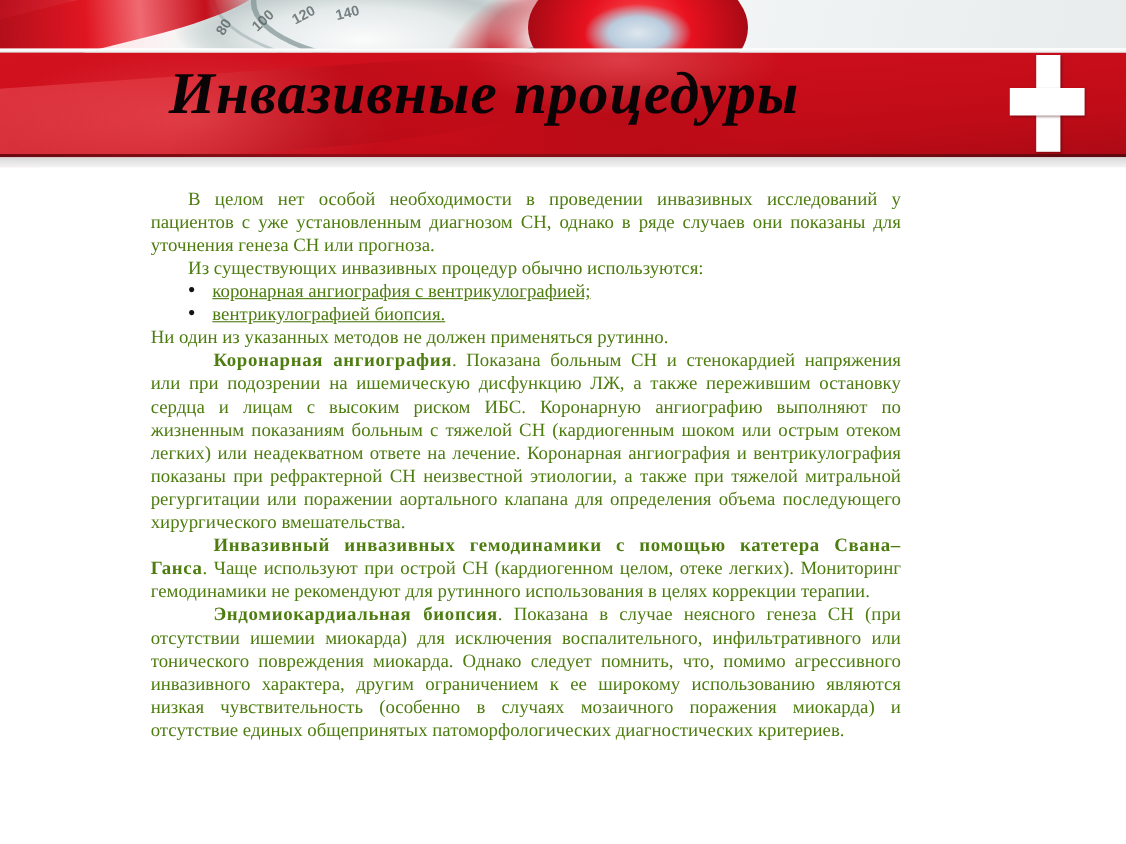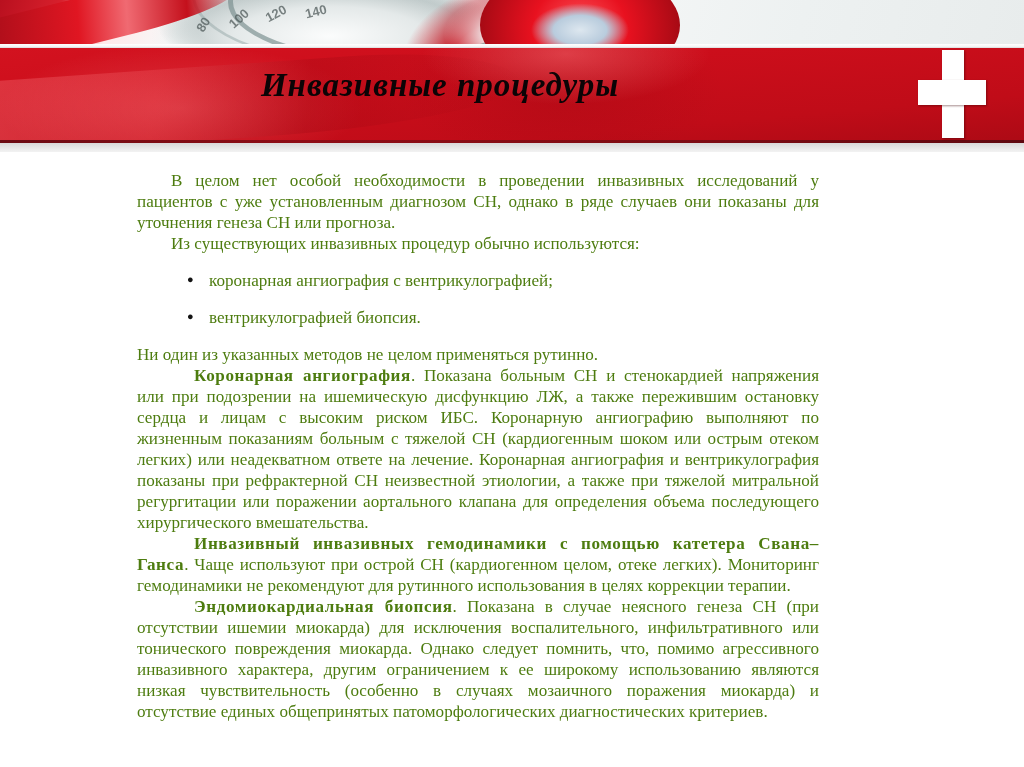--- a/index.html
+++ b/index.html
@@ -150,21 +150,21 @@
 
   .banner-title {
     position: absolute;
     left: 0;
     top: 54px;
     width: 880px;
     text-align: center;
     font-family: "Liberation Serif", "DejaVu Serif", serif;
     font-style: italic;
     font-weight: bold;
-    font-size: 33px;
+    font-size: 54px;
     line-height: 62px;
     color: #0b0406;
     letter-spacing: 1px;
     white-space: nowrap;
   }
 
   
   .content {
     position: absolute;
     left: 137px;
@@ -185,24 +185,25 @@
   .content b { font-weight: bold; }
   .content .spaced { font-weight: bold; letter-spacing: 0.6px; margin-left: 23px; }
 
   ul.bullets {
     margin: 0;
     padding: 0 0 0 56px;
     list-style: none;
   }
   ul.bullets li {
     position: relative;
-    margin: 16px;
+    margin: 0;
     padding: 0;
     text-indent: 0;
     text-align: left;
+    text-decoration: underline;
   }
   ul.bullets li::before {
     content: "\25CF";
     position: absolute;
     left: -22px;
     top: -1px;
     font-size: 11px;
     line-height: 21px;
     color: #131313;
   }
@@ -246,21 +247,21 @@
 
     <p>В целом нет особой необходимости в проведении инвазивных исследований у пациентов с уже установленным диагнозом СН, однако в ряде случаев они показаны для уточнения генеза СН или прогноза.</p>
 
     <p>Из существующих инвазивных процедур обычно используются:</p>
 
     <ul class="bullets">
       <li>коронарная ангиография с вентрикулографией;</li>
       <li>вентрикулографией биопсия.</li>
     </ul>
 
-    <p class="noindent">Ни один из указанных методов не целом применяться рутинно.</p>
+    <p class="noindent">Ни один из указанных методов не должен применяться рутинно.</p>
 
     <p><b class="spaced">Коронарная ангиография</b><span>. </span><span>Показана больным СН и стенокардией напряжения или при подозрении на ишемическую дисфункцию ЛЖ, а также пережившим остановку сердца и лицам с высоким риском ИБС. Коронарную ангиографию выполняют по жизненным показаниям больным с тяжелой СН (кардиогенным шоком или острым отеком легких) или неадекватном ответе на лечение. Коронарная ангиография и вентрикулография показаны при рефрактерной СН неизвестной этиологии, а также при тяжелой митральной регургитации или поражении аортального клапана для определения объема последующего хирургического вмешательства.</span></p>
 
     <p><b class="spaced">Инвазивный инвазивных гемодинамики с помощью катетера Свана–Ганса</b><span>. </span><span>Чаще используют при острой СН (кардиогенном целом, отеке легких). Мониторинг гемодинамики не рекомендуют для рутинного использования в целях коррекции терапии.</span></p>
 
     <p><b class="spaced">Эндомиокардиальная биопсия</b><span>. </span><span>Показана в случае неясного генеза СН (при отсутствии ишемии миокарда) для исключения воспалительного, инфильтративного или тонического повреждения миокарда. Однако следует помнить, что, помимо агрессивного инвазивного характера, другим ограничением к ее широкому использованию являются низкая чувствительность (особенно в случаях мозаичного поражения миокарда) и отсутствие единых общепринятых патоморфологических диагностических критериев.</span></p>
 
   </div>
 
 </div>

